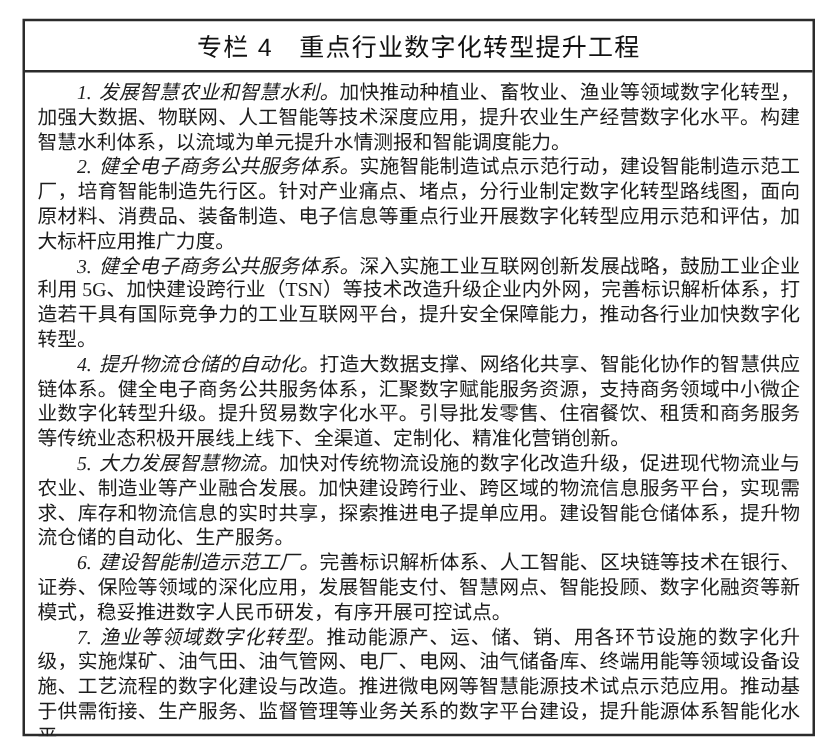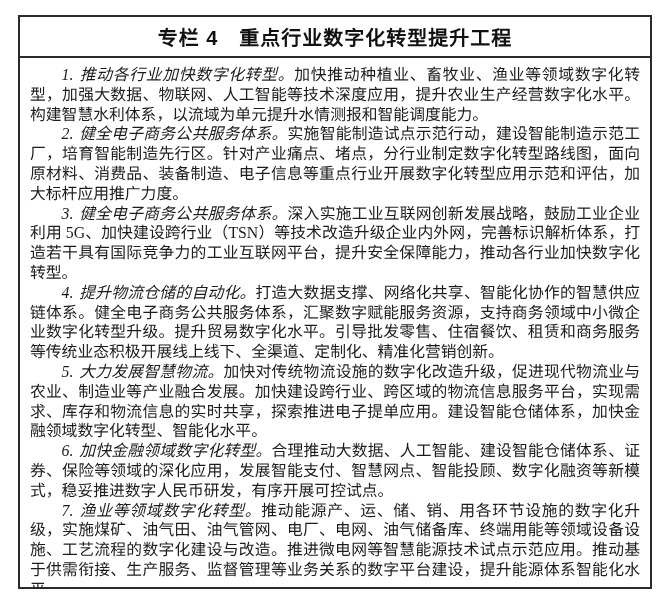--- a/index.html
+++ b/index.html
@@ -28,21 +28,21 @@
   .panel-title-row {
     height: 41px;
     border-bottom: 2px solid #2b2b2b;
     box-sizing: border-box;
     display: flex;
     align-items: center;
     justify-content: center;
   }
   .panel-title {
     font-family: "Liberation Sans", "DejaVu Sans", sans-serif;
-    font-weight: bold;
+    font-weight: normal;
     font-size: 20px;
     letter-spacing: 1px;
     color: #111111;
     white-space: nowrap;
   }
   .panel-body {
     padding: 7px 10px 6px 10px;
     box-sizing: border-box;
     height: 531px;
     overflow: hidden;
@@ -71,34 +71,34 @@
 </style>
 </head>
 <body>
 
 <div class="panel-box">
   <div class="panel-title-row">
     <span class="panel-title">专栏 4　重点行业数字化转型提升工程</span>
   </div>
   <div class="panel-body">
       <p class="para">
-    <span class="para-num">1.</span><span class="para-lead">推动各行业加快数字化转型。</span><span class="para-body">加快推动种植业、畜牧业、渔业等领域数字化转型，加强大数据、物联网、人工智能等技术深度应用，提升农业生产经营数字化水平。构建智慧水利体系，以流域为单元提升水情测报和智能调度能力。</span>
+    <span class="para-num">1.</span><span class="para-lead">发展智慧农业和智慧水利。</span><span class="para-body">加快推动种植业、畜牧业、渔业等领域数字化转型，加强大数据、物联网、人工智能等技术深度应用，提升农业生产经营数字化水平。构建智慧水利体系，以流域为单元提升水情测报和智能调度能力。</span>
   </p>
       <p class="para">
     <span class="para-num">2.</span><span class="para-lead">健全电子商务公共服务体系。</span><span class="para-body">实施智能制造试点示范行动，建设智能制造示范工厂，培育智能制造先行区。针对产业痛点、堵点，分行业制定数字化转型路线图，面向原材料、消费品、装备制造、电子信息等重点行业开展数字化转型应用示范和评估，加大标杆应用推广力度。</span>
   </p>
       <p class="para">
     <span class="para-num">3.</span><span class="para-lead">健全电子商务公共服务体系。</span><span class="para-body">深入实施工业互联网创新发展战略，鼓励工业企业利用 5G、加快建设跨行业（TSN）等技术改造升级企业内外网，完善标识解析体系，打造若干具有国际竞争力的工业互联网平台，提升安全保障能力，推动各行业加快数字化转型。</span>
   </p>
       <p class="para">
     <span class="para-num">4.</span><span class="para-lead">提升物流仓储的自动化。</span><span class="para-body">打造大数据支撑、网络化共享、智能化协作的智慧供应链体系。健全电子商务公共服务体系，汇聚数字赋能服务资源，支持商务领域中小微企业数字化转型升级。提升贸易数字化水平。引导批发零售、住宿餐饮、租赁和商务服务等传统业态积极开展线上线下、全渠道、定制化、精准化营销创新。</span>
   </p>
       <p class="para">
-    <span class="para-num">5.</span><span class="para-lead">大力发展智慧物流。</span><span class="para-body">加快对传统物流设施的数字化改造升级，促进现代物流业与农业、制造业等产业融合发展。加快建设跨行业、跨区域的物流信息服务平台，实现需求、库存和物流信息的实时共享，探索推进电子提单应用。建设智能仓储体系，加快金融领域数字化转型、智能化水平。</span>
+    <span class="para-num">5.</span><span class="para-lead">大力发展智慧物流。</span><span class="para-body">加快对传统物流设施的数字化改造升级，促进现代物流业与农业、制造业等产业融合发展。加快建设跨行业、跨区域的物流信息服务平台，实现需求、库存和物流信息的实时共享，探索推进电子提单应用。建设智能仓储体系，提升物流仓储的自动化、生产服务。</span>
   </p>
       <p class="para">
-    <span class="para-num">6.</span><span class="para-lead">加快金融领域数字化转型。</span><span class="para-body">合理推动大数据、人工智能、建设智能仓储体系、证券、保险等领域的深化应用，发展智能支付、智慧网点、智能投顾、数字化融资等新模式，稳妥推进数字人民币研发，有序开展可控试点。</span>
+    <span class="para-num">6.</span><span class="para-lead">建设智能制造示范工厂。</span><span class="para-body">完善标识解析体系、人工智能、区块链等技术在银行、证券、保险等领域的深化应用，发展智能支付、智慧网点、智能投顾、数字化融资等新模式，稳妥推进数字人民币研发，有序开展可控试点。</span>
   </p>
       <p class="para">
     <span class="para-num">7.</span><span class="para-lead">渔业等领域数字化转型。</span><span class="para-body">推动能源产、运、储、销、用各环节设施的数字化升级，实施煤矿、油气田、油气管网、电厂、电网、油气储备库、终端用能等领域设备设施、工艺流程的数字化建设与改造。推进微电网等智慧能源技术试点示范应用。推动基于供需衔接、生产服务、监督管理等业务关系的数字平台建设，提升能源体系智能化水平。</span>
   </p>
     </div>
 </div>
 
 </body></html>

